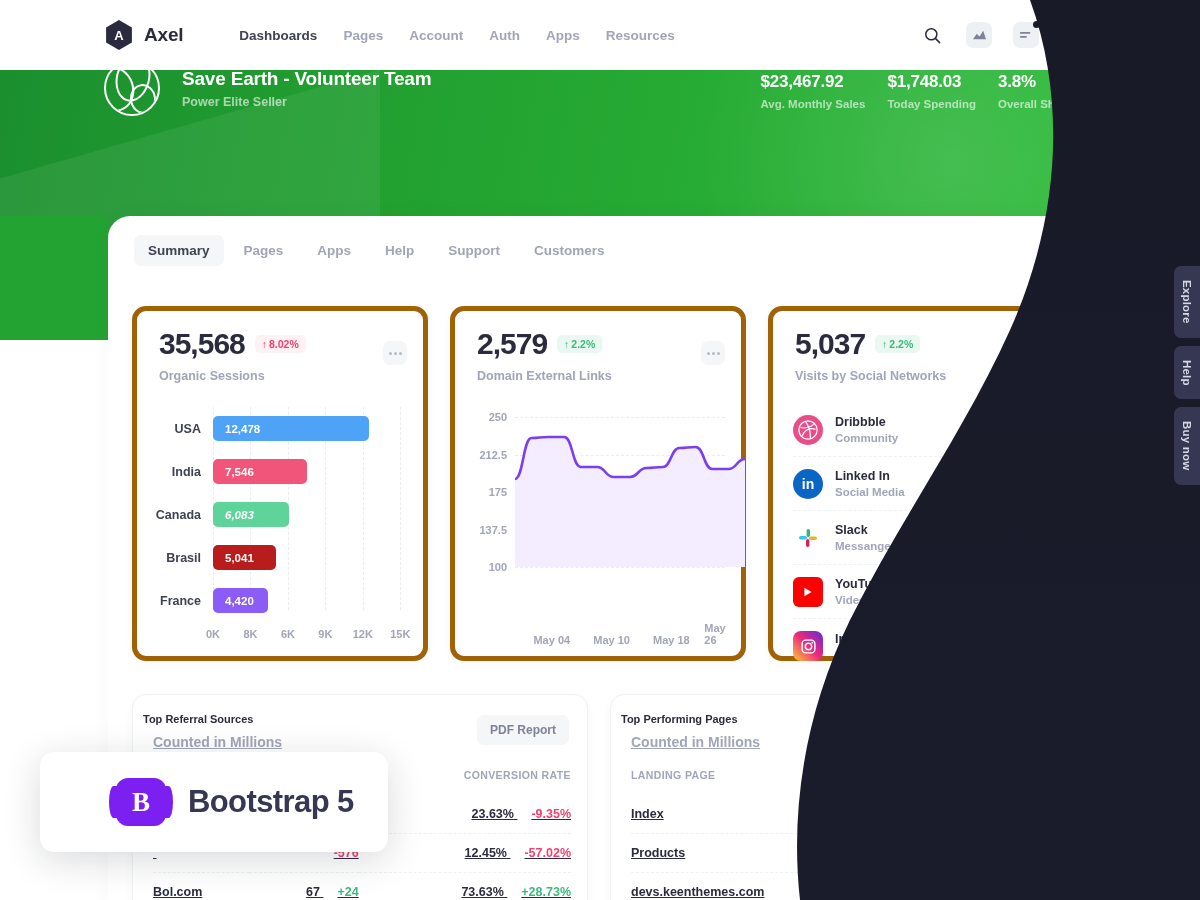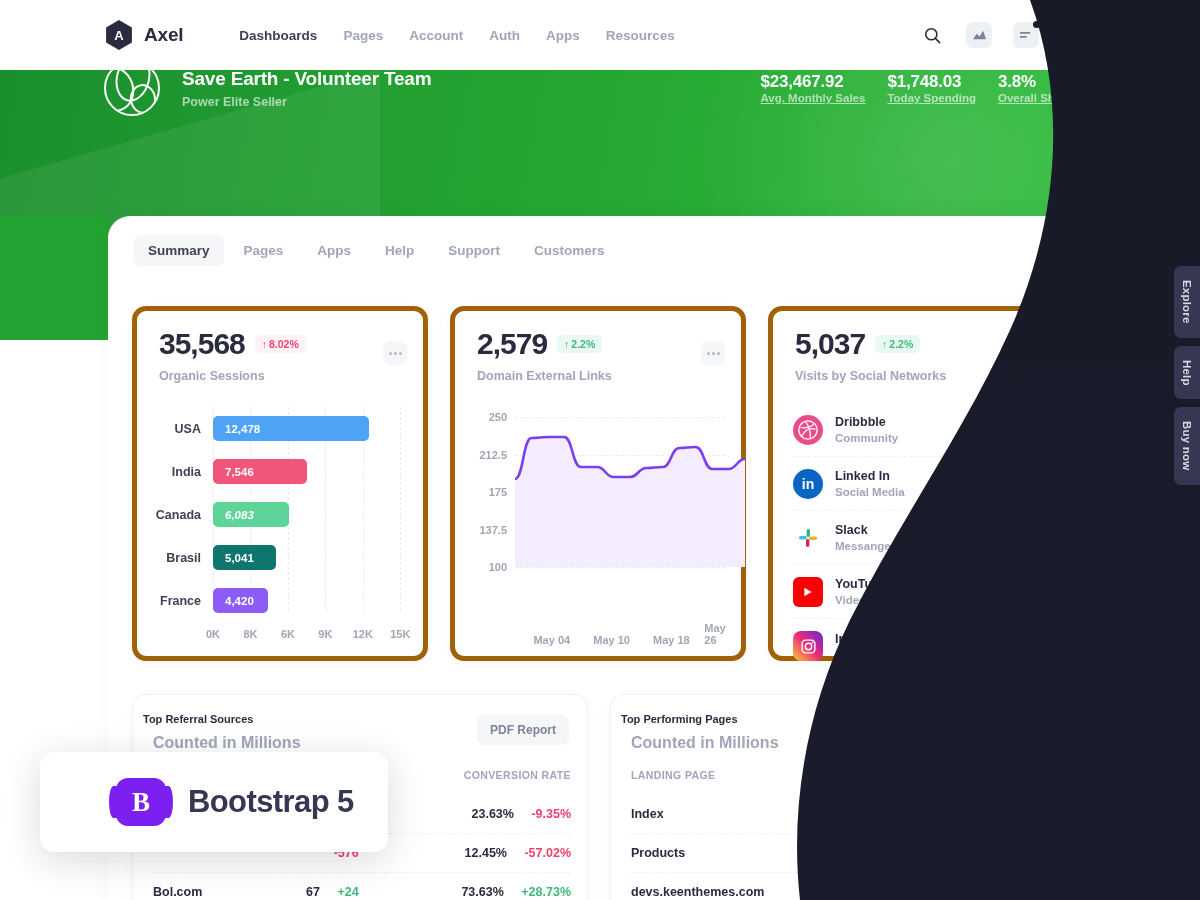--- a/index.html
+++ b/index.html
@@ -73,21 +73,21 @@
   .g1{ left:-12px; top:4px; width:40px; height:46px; transform:rotate(-18deg); }
   .g2{ left:10px; top:-8px; width:34px; height:48px; transform:rotate(14deg); }
   .g3{ left:24px; top:22px; width:26px; height:30px; transform:rotate(-8deg); }
   .hero-titles { margin-left:22px; }
   .hero-title { font-size:19px; font-weight:700; color:#fff; letter-spacing:-.2px; }
   .hero-sub { font-size:12.5px; font-weight:600; color:rgba(255,255,255,.62); margin-top:5px; }
 
   .hero-stats { position:absolute; right:20px; top:72px; display:flex; gap:0; z-index:3; }
   .stat { min-width:110px; text-align:left; padding-right:22px; }
   .stat-val { font-size:17px; font-weight:700; color:#ffffff; letter-spacing:-.2px; }
-  .stat-lbl { font-size:11.5px; font-weight:600; color:rgba(255,255,255,.62); margin-top:0;text-decoration:underline; }
+  .stat-lbl { font-size:11.5px; font-weight:600; color:rgba(255,255,255,.62); margin-top:6px; }
 
   
   .sheet {
     position:absolute; left:108px; top:216px; width:982px; height:760px;
     background:#ffffff; border-radius:22px 22px 0 0; z-index:2;
     box-shadow:0 -2px 22px rgba(0,0,0,.03);
   }
   .tabs { position:absolute; left:26px; top:19px; display:flex; align-items:center; gap:6px; }
   .tab { font-size:13.5px; font-weight:600; color:#a1a5b7; padding:8px 14px; border-radius:7px; cursor:pointer; }
   .tab.active { color:#3f4254; background:#f4f6f8; font-weight:700; }
@@ -137,28 +137,28 @@
   .s-txt { margin-left:12px; flex:1; }
   .s-name { font-size:12.5px; font-weight:700; color:#2b2b40; }
   .s-desc { font-size:11.5px; font-weight:600; color:#a1a5b7; margin-top:3px; }
   .s-val { font-size:13.5px; font-weight:700; color:#2b2b40; margin-right:10px; }
 
   
   .tbl-row2 { position:absolute; left:24px; top:478px; display:flex; gap:22px; }
   .tbl-card { width:456px; height:300px; background:#fff; border:1px solid #eff2f5; border-radius:14px; position:relative;
               box-shadow:0 2px 10px rgba(16,24,40,.035); overflow:hidden; }
   .tbl-title { position:absolute; left:10px; top:18px; font-size:11px; font-weight:700; color:#2b2b40; }
-  .tbl-subtitle { position:absolute; left:20px; top:39px; font-size:16px; font-weight:600; color:#a1a5b7; }
+  .tbl-subtitle { position:absolute; left:20px; top:39px; font-size:14px; font-weight:600; color:#a1a5b7;text-decoration:underline; }
   .pdf-btn { position:absolute; right:18px; top:20px; padding:8px 13px; border-radius:7px; background:#f4f6f8;
              font-size:12px; font-weight:600; color:#7e8299; cursor:pointer; }
   table { position:absolute; left:20px; right:16px; top:66px; border-collapse:collapse; width:calc(100% - 36px); }
   th { font-size:10.5px; font-weight:600; color:#a1a5b7; letter-spacing:.4px; text-transform:uppercase;
        padding:8px 0 14px 0; text-align:right; }
   th.l { text-align:left;margin-left:32px; }
-  td { font-size:12.5px; font-weight:700; color:#2b2b40; padding:12px 0; text-align:right; border-top:1px dashed #eef1f5; }
+  td { font-size:12.5px; font-weight:700; color:#2b2b40; padding:12px 0; text-align:right; border-top:1px dashed #eef1f5;text-decoration:underline; }
   td.l { text-align:left; }
   tr:first-child td { border-top:none; }
   .pos { color:#3eb97b; }
   .neg { color:#f1416c; }
   .delta { padding-left:14px; }
 
   
   .dark-overlay {
     position:absolute; top:0; left:0; width:1200px; height:900px; z-index:20; pointer-events:none;
   }
@@ -304,21 +304,21 @@
             <div class="bar-lbl">Canada</div>
             <div class="bar-track">
                 <div class="bar-fill" id="bf2" style="background: rgb(95, 212, 154); width: 75.9453px; font-style: italic;">
               <span class="bar-val">6,083</span>
                 </div>
               </div>
           </div>
           <div class="bar-row">
             <div class="bar-lbl">Brasil</div>
             <div class="bar-track">
-                <div class="bar-fill" id="bf3" style="background: #0f766e; width: 62.9361px; text-align: center;">
+                <div class="bar-fill" id="bf3" style="background: #b91c1c; width: 62.9361px; text-align: center;">
               <span class="bar-val">5,041</span>
                 </div>
               </div>
           </div>
           <div class="bar-row">
             <div class="bar-lbl">France</div>
             <div class="bar-track">
                 <div class="bar-fill" id="bf4" style="background: rgb(139, 92, 246); width: 55.183px;">
               <span class="bar-val">4,420</span>
                 </div>

